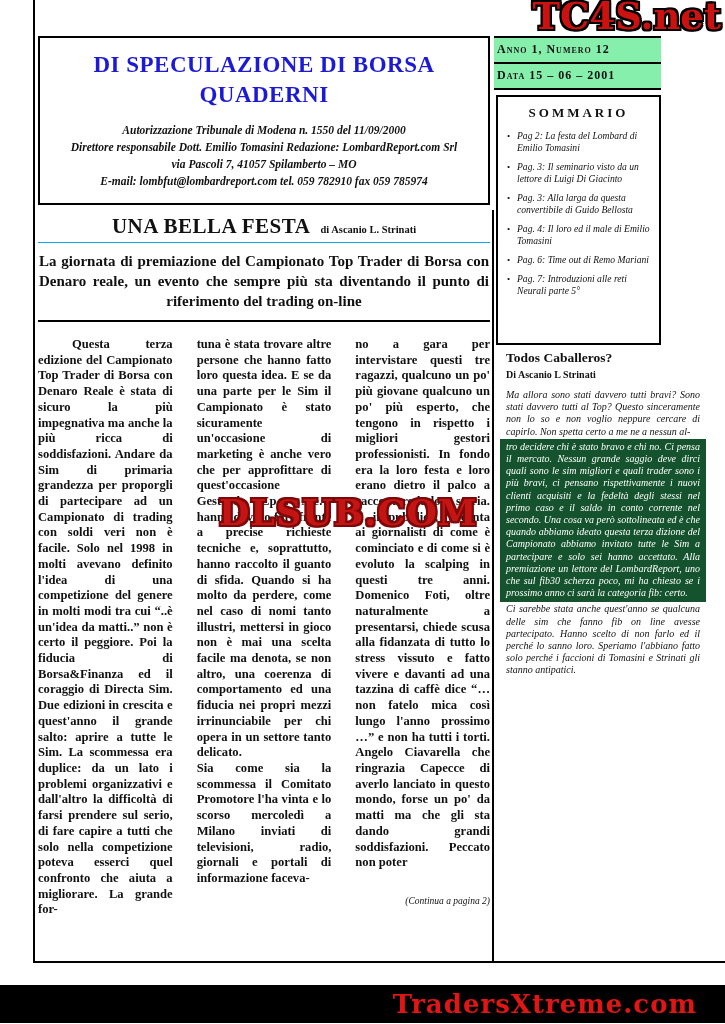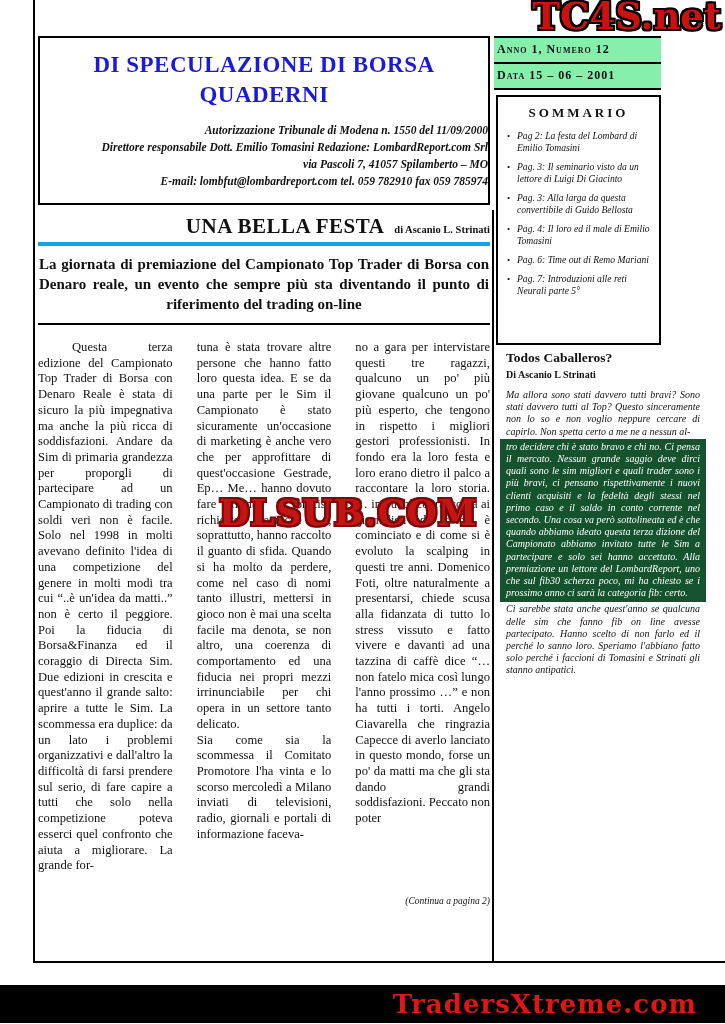--- a/index.html
+++ b/index.html
@@ -21,50 +21,50 @@
   }
 
   
   .masthead {
     position:absolute; left:38px; top:36px; width:452px; height:169px;
     border:2px solid #000; background:#fff; text-align:center; padding-top:12px;
   }
   .mast-title div {
     color:#1c1ad6; font-weight:bold; font-size:23px; line-height:30px; letter-spacing:0.5px;
   }
-  .mast-info { margin-top:12px; font-style:italic; font-weight:bold; font-size:11.5px; line-height:17px;text-align:right; }
+  .mast-info { margin-top:12px; font-style:italic; font-weight:bold; font-size:11.5px; line-height:17px; }
 
   
   .issue-info { position:absolute; left:494px; top:36px; width:167px; border-top:2px solid #000; background:#86efac; }
   .issue-line {
     border-bottom:2px solid #000; padding:4px 3px 5px 3px;
     font-weight:bold; font-size:12px; font-variant:small-caps; letter-spacing:1px;
   }
 
   
   .sommario { position:absolute; left:496px; top:95px; width:165px; height:250px; border:2px solid #000; background:#fff; padding:8px 7px 6px 7px; }
   .sommario-title { text-align:center; font-weight:bold; font-size:13px; letter-spacing:3px; margin-bottom:9px; }
   .sommario-list { list-style:none; }
   .sommario-list li {
     position:relative; padding-left:12px; margin-bottom:7px;
     font-style:italic; font-size:9.6px; line-height:12px; text-align:left;
   }
   .sommario-list li::before { content:"•"; position:absolute; left:2px; top:0; font-style:normal; font-size:9px; }
 
   
   .article { position:absolute; left:38px; top:212px; width:452px; }
-  .article-title-row { text-align:right; padding-top:2px; border-bottom:4px solid #0ea5e9; padding-bottom:3px; }
+  .article-title-row { text-align:center; padding-top:2px; border-bottom:1px solid #0ea5e9; padding-bottom:3px; }
   .article-title { font-weight:bold; font-size:21px; letter-spacing:0.5px; }
   .article-byline { font-weight:bold; font-size:10.5px; margin-left:6px; }
   .article-lead {
     font-weight:bold; font-size:15px; line-height:20px;
     text-align:justify; text-align-last:center; padding:8px 1px 9px 1px;
     border-bottom:2px solid #000;
   }
-  .columns { display:flex; gap:24px; margin-top:15px; }
+  .columns { display:flex; gap:24px; margin-top:15px;font-weight:bold; }
   .col {
     width:143px; height:602px; overflow:hidden;
     font-size:12.6px; line-height:15.7px; text-align:justify; white-space:pre-line;
   }
   .col1 { text-indent:34px; }
   .continua { position:absolute; left:309px; top:684px; width:143px; text-align:right; font-style:italic; font-size:9.5px; }
 
   
   .watermark {
     position:absolute; left:219px; top:492px; z-index:5;

